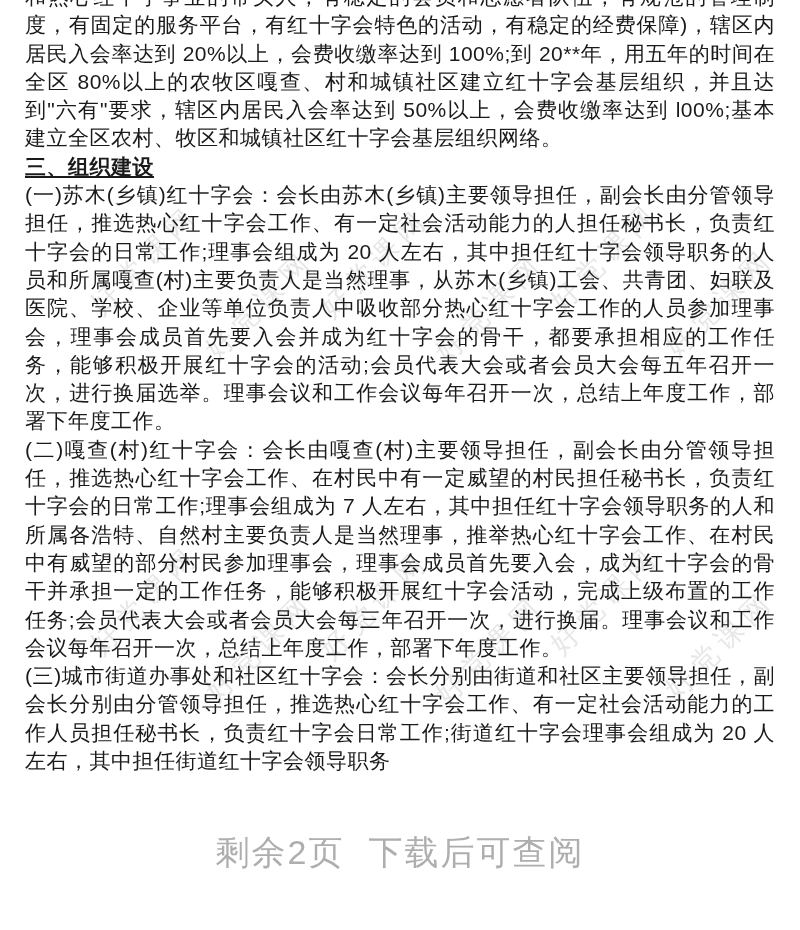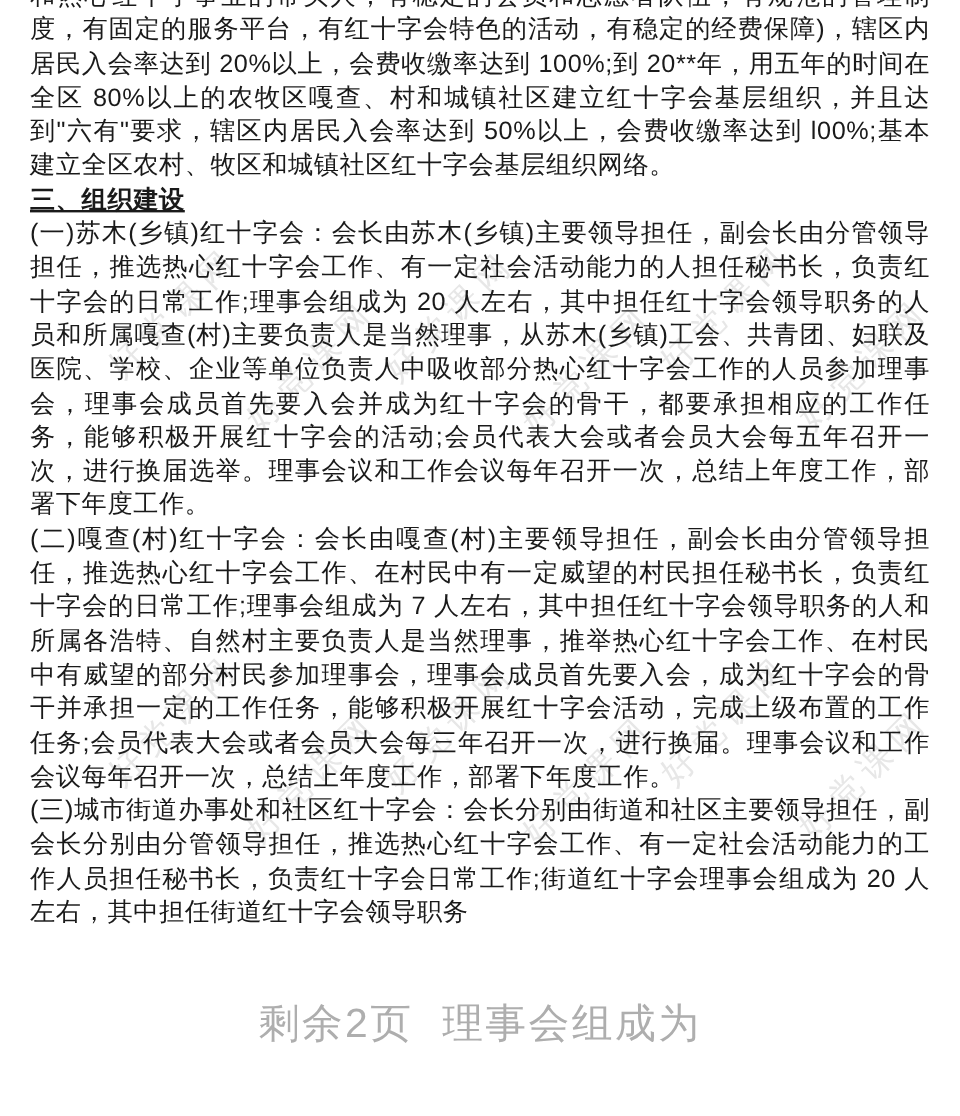--- a/index.html
+++ b/index.html
@@ -90,16 +90,16 @@
 
   <div class="doc">
       <p class="body">和热心红十字事业的带头人，有稳定的会员和志愿者队伍，有规范的管理制度，有固定的服务平台，有红十字会特色的活动，有稳定的经费保障)，辖区内居民入会率达到 20%以上，会费收缴率达到 100%;到 20**年，用五年的时间在全区 80%以上的农牧区嘎查、村和城镇社区建立红十字会基层组织，并且达到"六有"要求，辖区内居民入会率达到 50%以上，会费收缴率达到 l00%;基本建立全区农村、牧区和城镇社区红十字会基层组织网络。</p>
       <p class="heading">三、组织建设</p>
       <p class="body">(一)苏木(乡镇)红十字会：会长由苏木(乡镇)主要领导担任，副会长由分管领导担任，推选热心红十字会工作、有一定社会活动能力的人担任秘书长，负责红十字会的日常工作;理事会组成为 20 人左右，其中担任红十字会领导职务的人员和所属嘎查(村)主要负责人是当然理事，从苏木(乡镇)工会、共青团、妇联及医院、学校、企业等单位负责人中吸收部分热心红十字会工作的人员参加理事会，理事会成员首先要入会并成为红十字会的骨干，都要承担相应的工作任务，能够积极开展红十字会的活动;会员代表大会或者会员大会每五年召开一次，进行换届选举。理事会议和工作会议每年召开一次，总结上年度工作，部署下年度工作。</p>
       <p class="body">(二)嘎查(村)红十字会：会长由嘎查(村)主要领导担任，副会长由分管领导担任，推选热心红十字会工作、在村民中有一定威望的村民担任秘书长，负责红十字会的日常工作;理事会组成为 7 人左右，其中担任红十字会领导职务的人和所属各浩特、自然村主要负责人是当然理事，推举热心红十字会工作、在村民中有威望的部分村民参加理事会，理事会成员首先要入会，成为红十字会的骨干并承担一定的工作任务，能够积极开展红十字会活动，完成上级布置的工作任务;会员代表大会或者会员大会每三年召开一次，进行换届。理事会议和工作会议每年召开一次，总结上年度工作，部署下年度工作。</p>
       <p class="body">(三)城市街道办事处和社区红十字会：会长分别由街道和社区主要领导担任，副会长分别由分管领导担任，推选热心红十字会工作、有一定社会活动能力的工作人员担任秘书长，负责红十字会日常工作;街道红十字会理事会组成为 20 人左右，其中担任街道红十字会领导职务</p>
     </div>
 
   <div class="footer-note">
-    <span class="remaining">剩余2页</span><span>理事会组成为</span>
+    <span class="remaining">剩余2页</span><span>下载后可查阅</span>
   </div>
 
 </div>
 
 </body></html>

